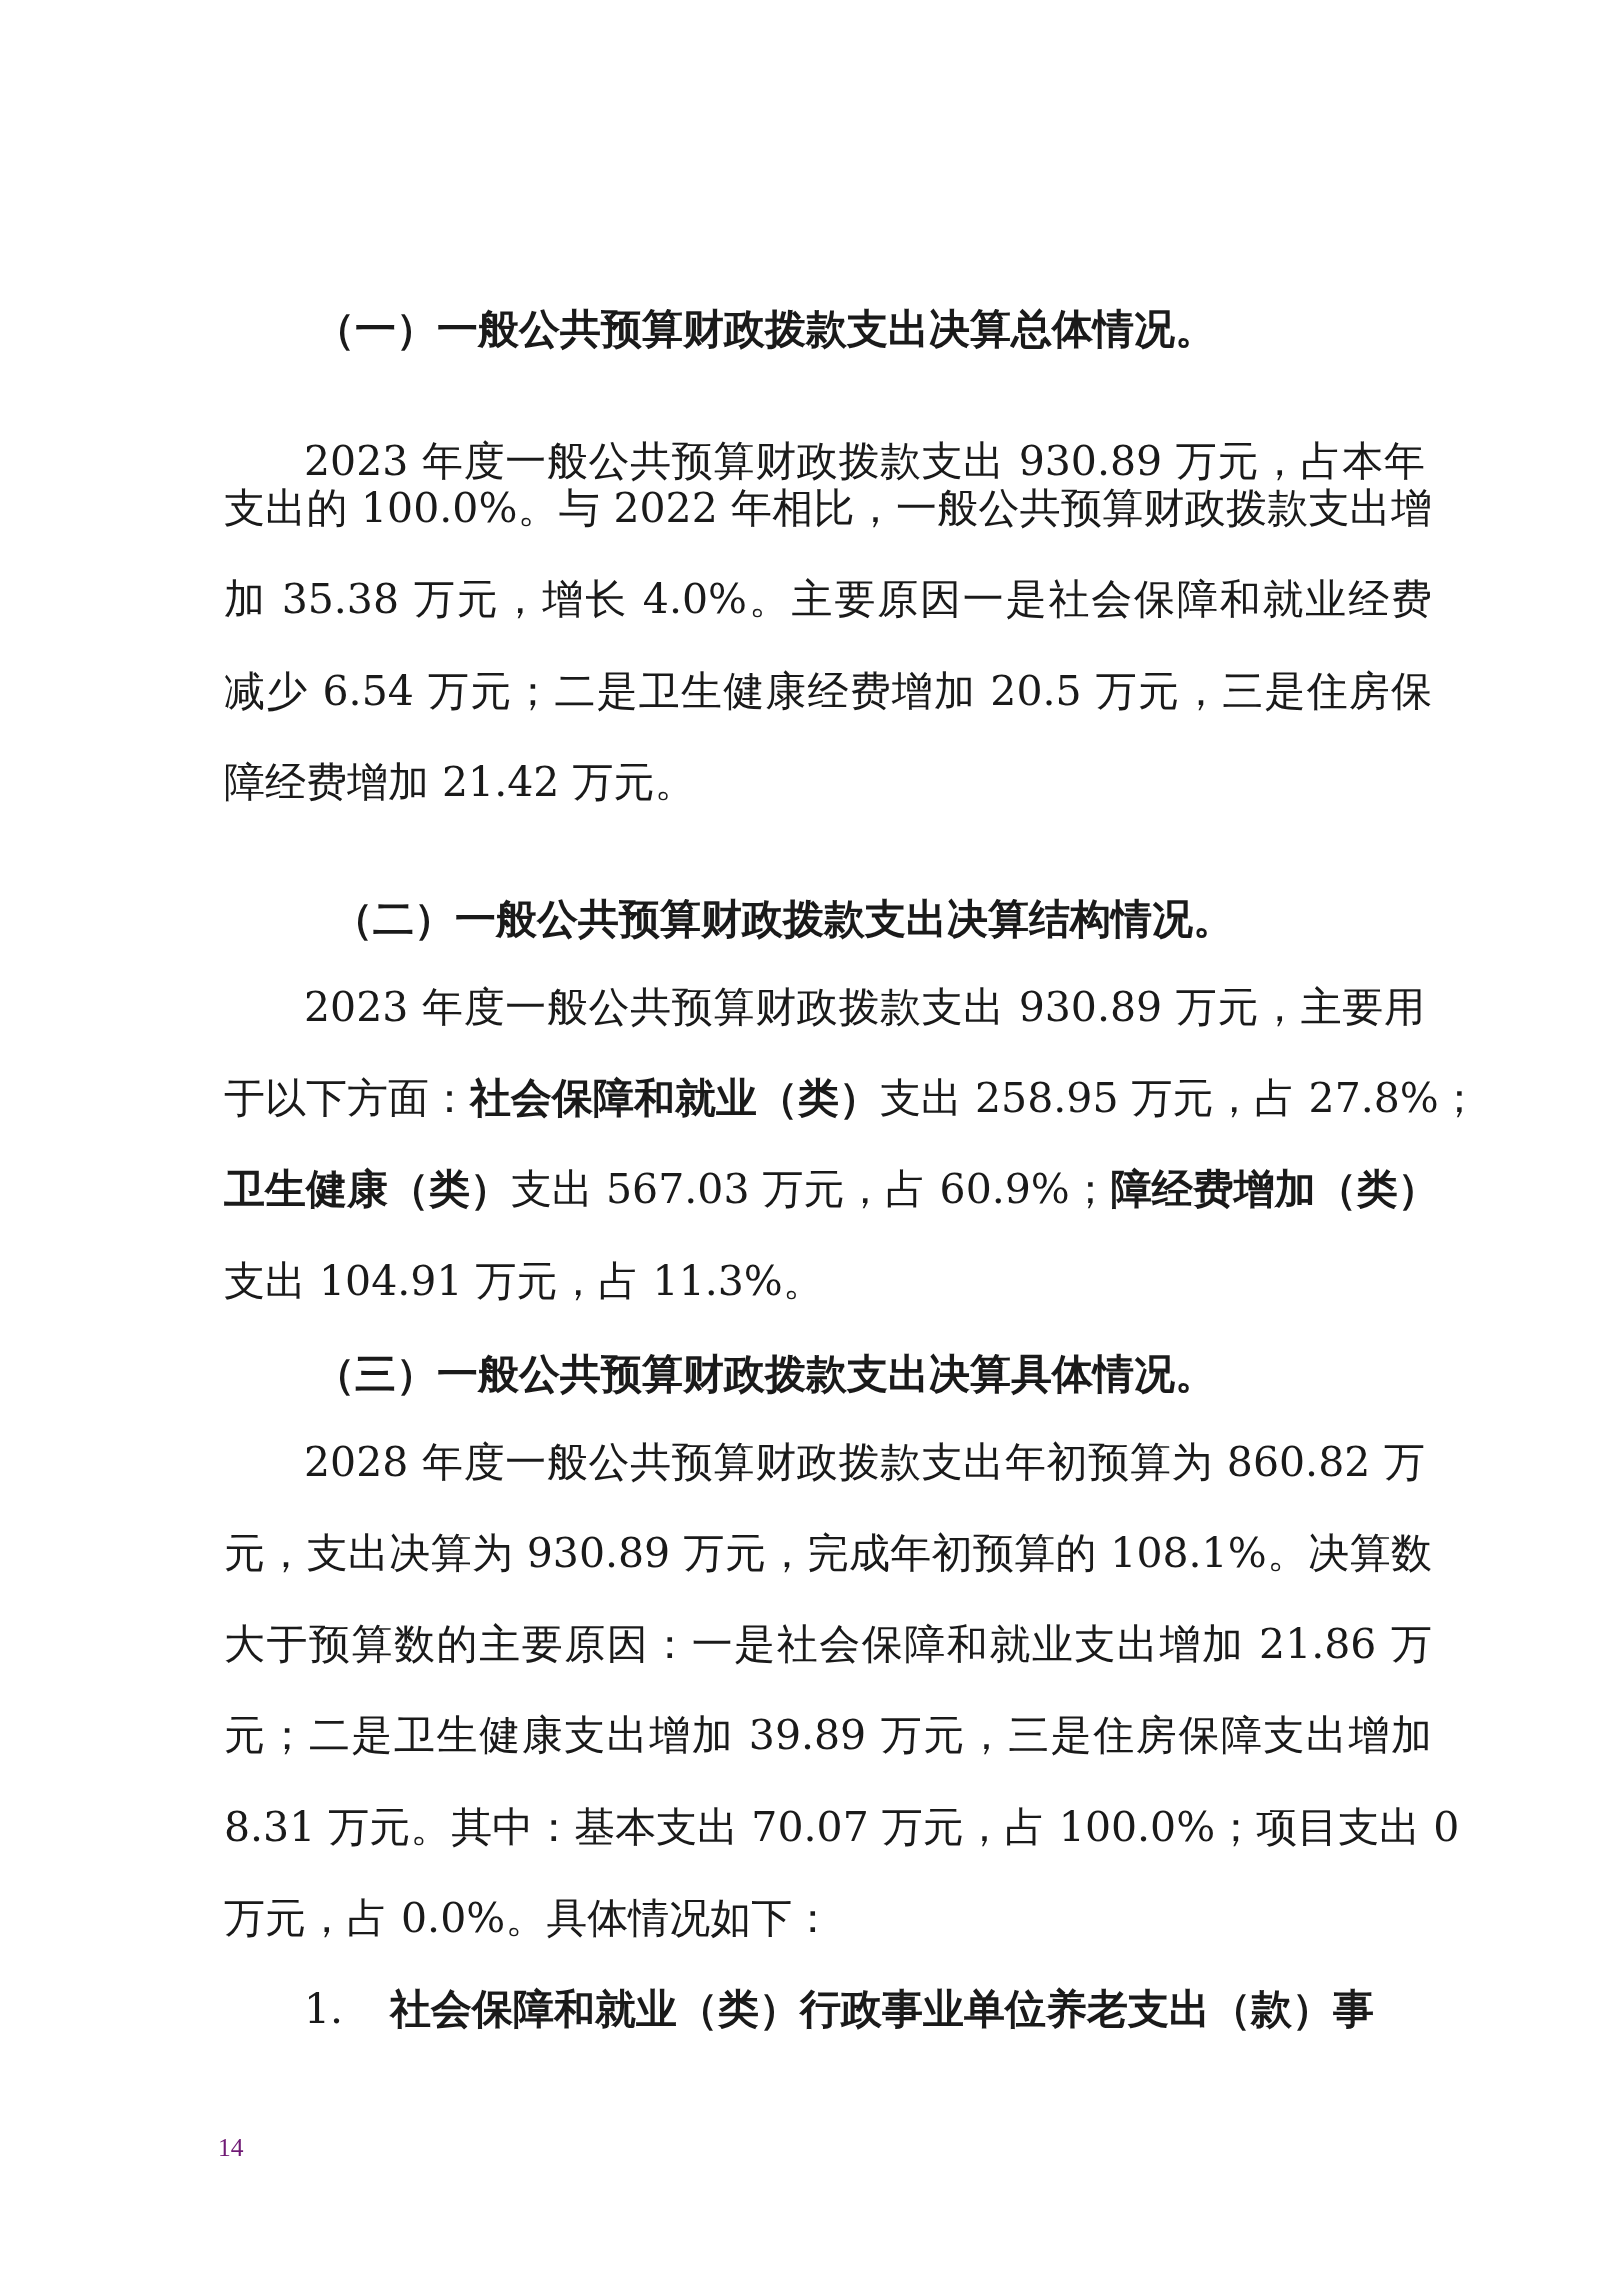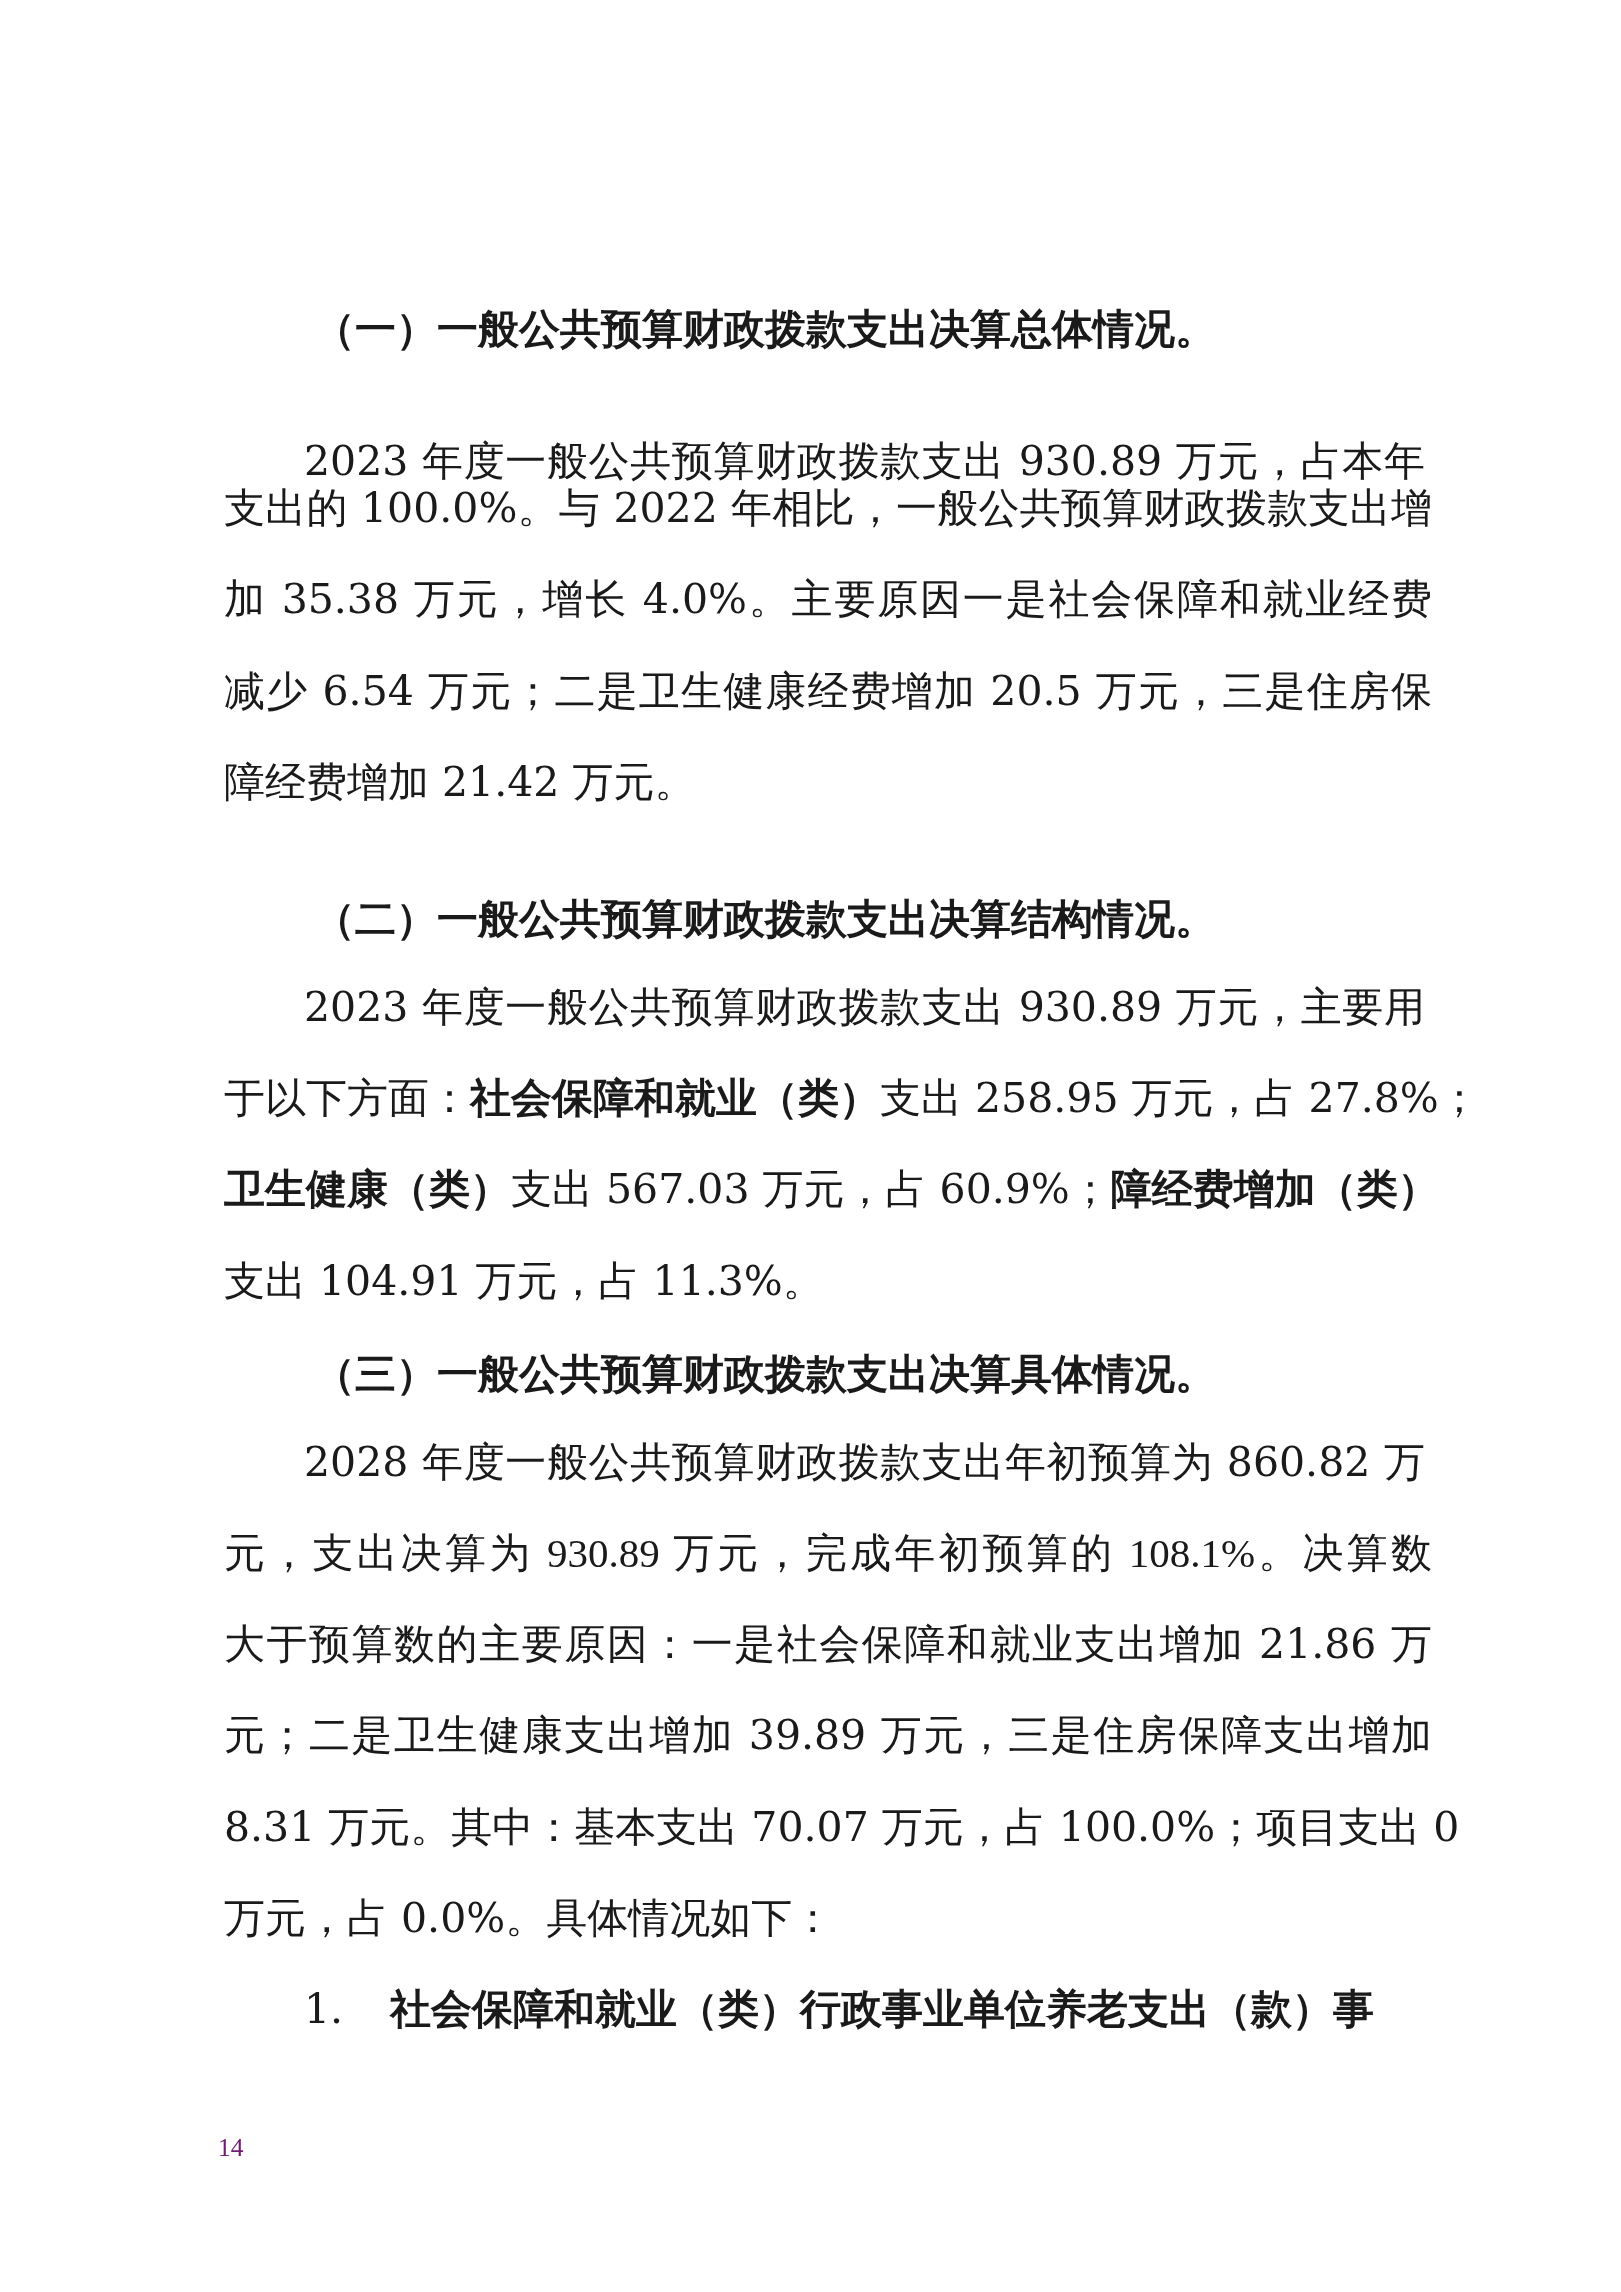--- a/index.html
+++ b/index.html
@@ -44,29 +44,29 @@
 
 <div class="page">
 
   <div class="line heading" style="top:302px;">（一）一般公共预算财政拨款支出决算总体情况。</div>
   <div class="line indent" style="top:390px;margin-top:44px;">2023 年度一般公共预算财政拨款支出 930.89 万元，占本年</div>
   <div class="line" style="top:481px;">支出的 100.0%。与 2022 年相比，一般公共预算财政拨款支出增</div>
   <div class="line" style="top:572px;">加 35.38 万元，增长 4.0%。主要原因一是社会保障和就业经费</div>
   <div class="line" style="top:664px;">减少 6.54 万元；二是卫生健康经费增加 20.5 万元，三是住房保</div>
   <div class="line last" style="top:755px;">障经费增加 21.42 万元。</div>
 
-  <div class="line heading" style="top:892px;">（二）一般公共预算财政拨款支出决算结构情况。</div>
+  <div class="line heading" style="top:892px;margin-left:18px;">（二）一般公共预算财政拨款支出决算结构情况。</div>
   <div class="line indent" style="top:980px;">2023 年度一般公共预算财政拨款支出 930.89 万元，主要用</div>
   <div class="line" style="top:1071px;"><span>于以下方面：</span><span class="b">社会保障和就业（类）</span><span>支出 258.95 万元，占 27.8%；</span></div>
   <div class="line" style="top:1162px;"><span class="b">卫生健康（类）</span><span>支出 567.03 万元，占 60.9%；</span><span class="b">障经费增加（类）</span></div>
   <div class="line last" style="top:1254px;">支出 104.91 万元，占 11.3%。</div>
 
   <div class="line heading" style="top:1347px;">（三）一般公共预算财政拨款支出决算具体情况。</div>
   <div class="line indent" style="top:1435px;">2028 年度一般公共预算财政拨款支出年初预算为 860.82 万</div>
-  <div class="line" style="top:1526px;font-family:Liberation Serif, serif;">元，支出决算为 930.89 万元，完成年初预算的 108.1%。决算数</div>
+  <div class="line" style="top:1526px;">元，支出决算为 930.89 万元，完成年初预算的 108.1%。决算数</div>
   <div class="line" style="top:1617px;">大于预算数的主要原因：一是社会保障和就业支出增加 21.86 万</div>
   <div class="line" style="top:1708px;">元；二是卫生健康支出增加 39.89 万元，三是住房保障支出增加</div>
   <div class="line" style="top:1800px;">8.31 万元。其中：基本支出 70.07 万元，占 100.0%；项目支出 0</div>
   <div class="line last" style="top:1891px;">万元，占 0.0%。具体情况如下：</div>
 
   <div class="line last" style="top:1982px; left:304px; width:1121px;">
     <span style="display:inline-block; width:86px;">1.</span><span class="b">社会保障和就业（类）行政事业单位养老支出（款）事</span>
   </div>
 
   <div class="page-number">14</div>

